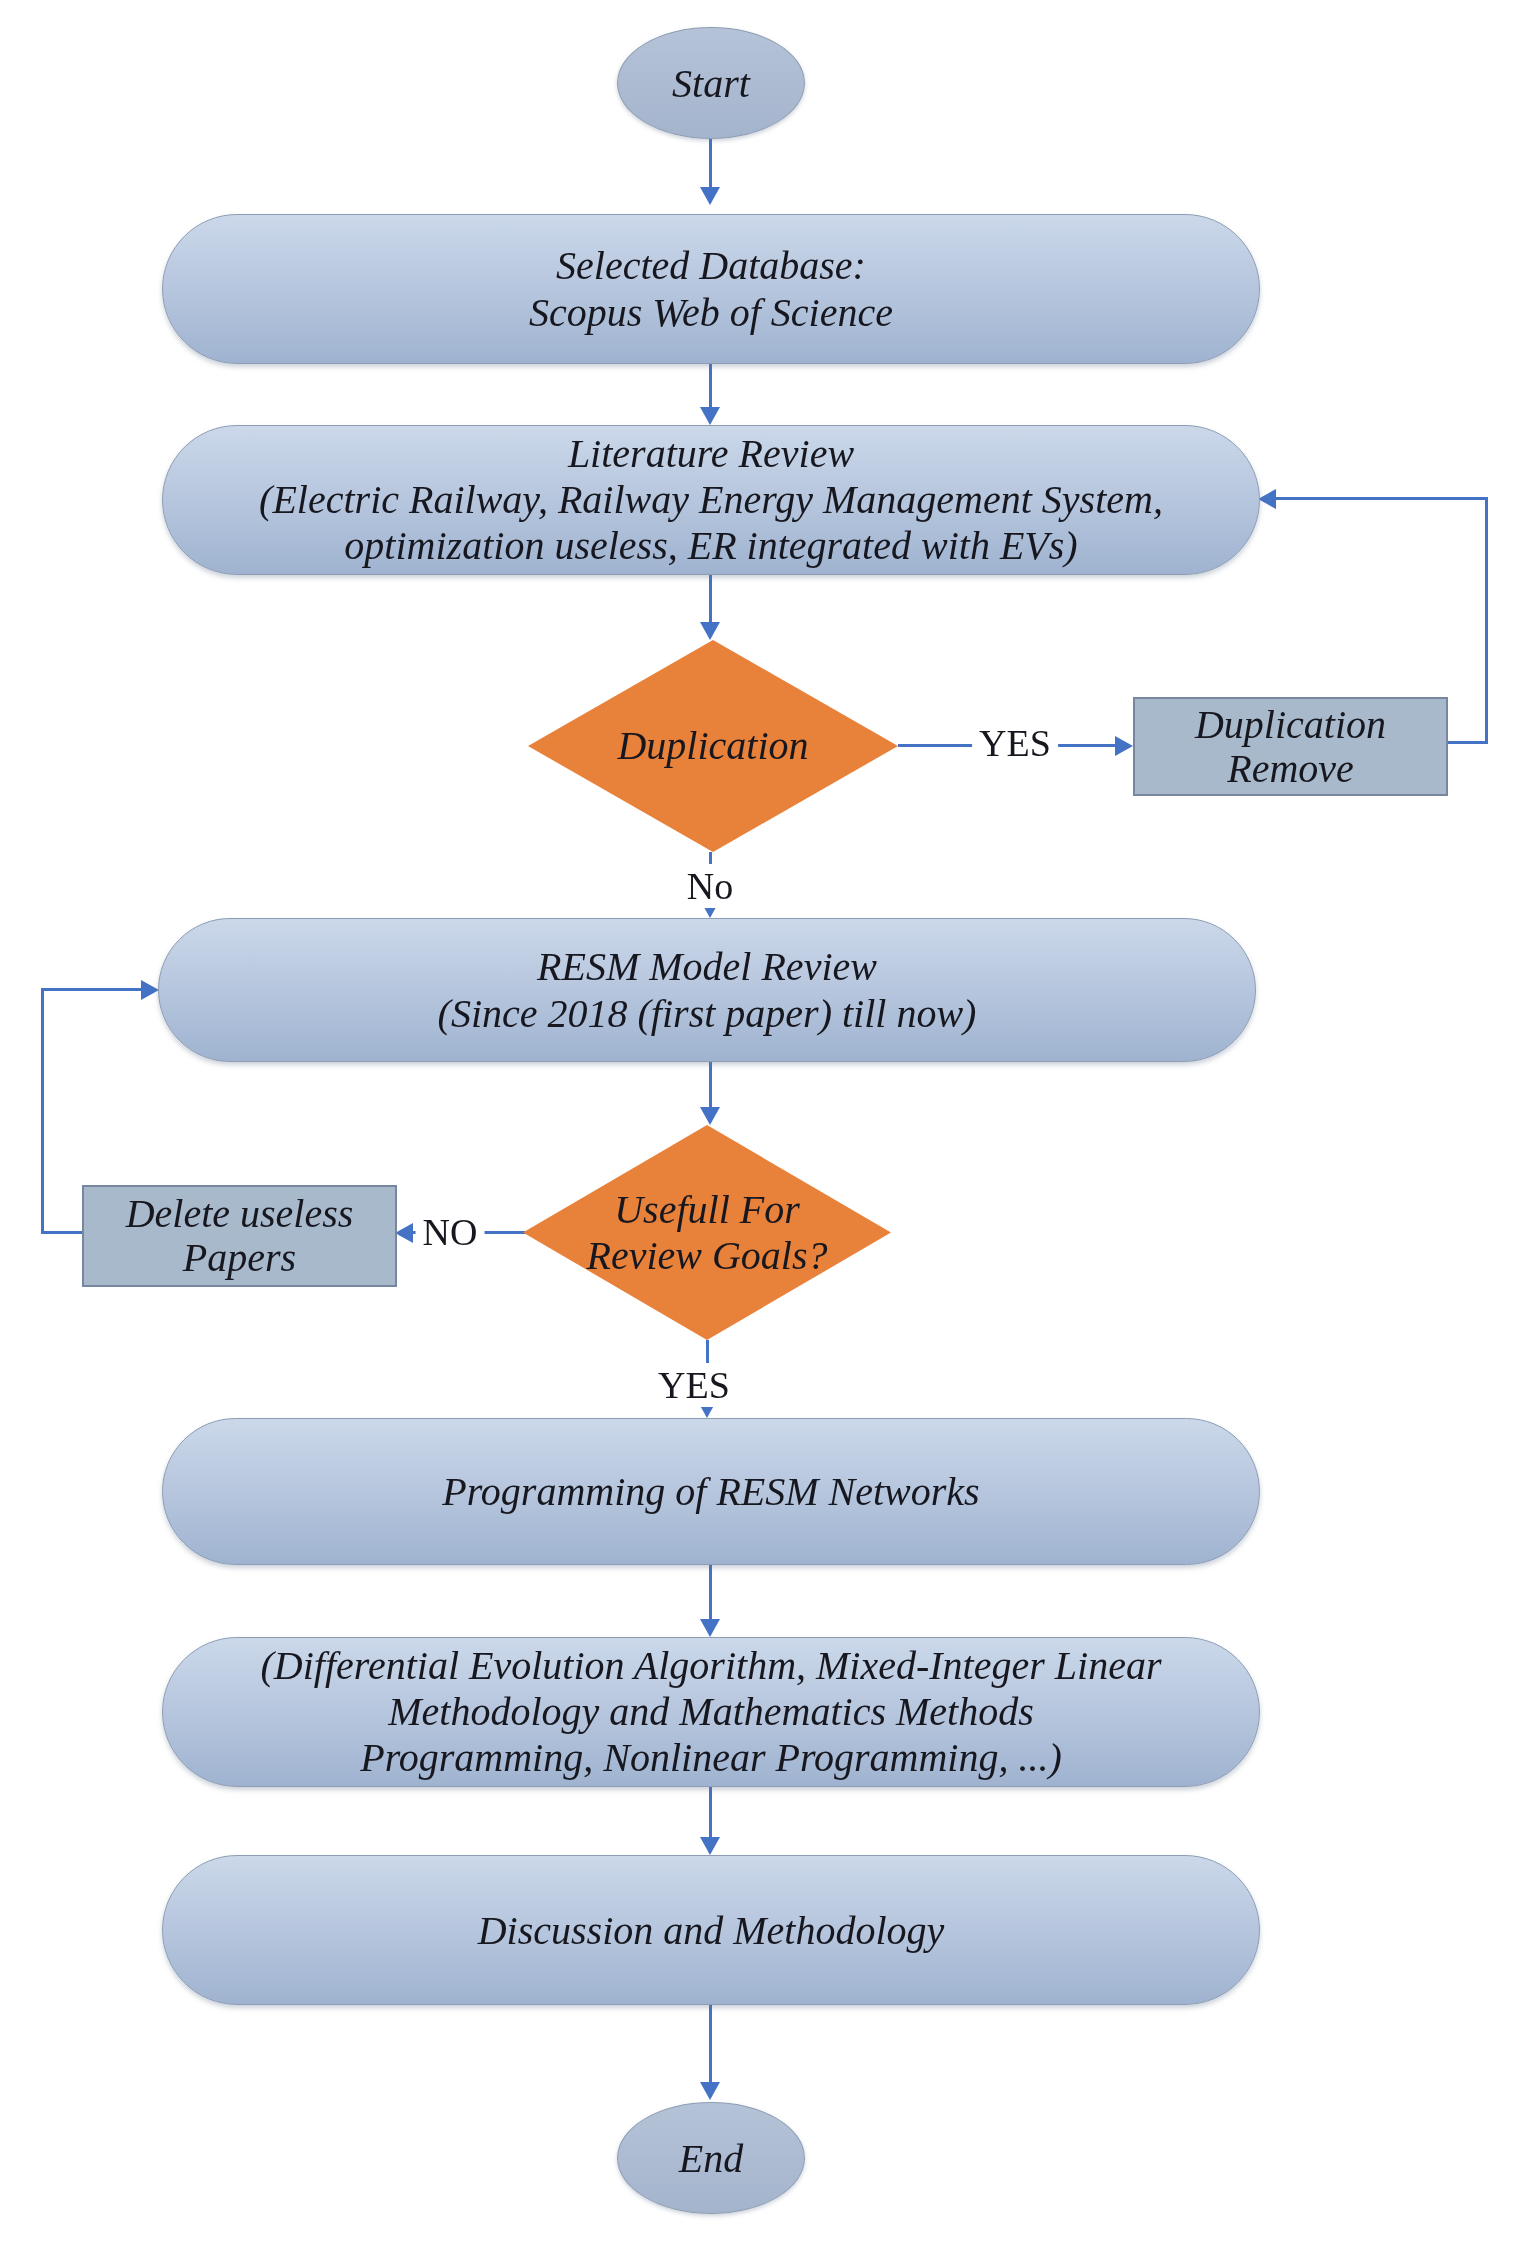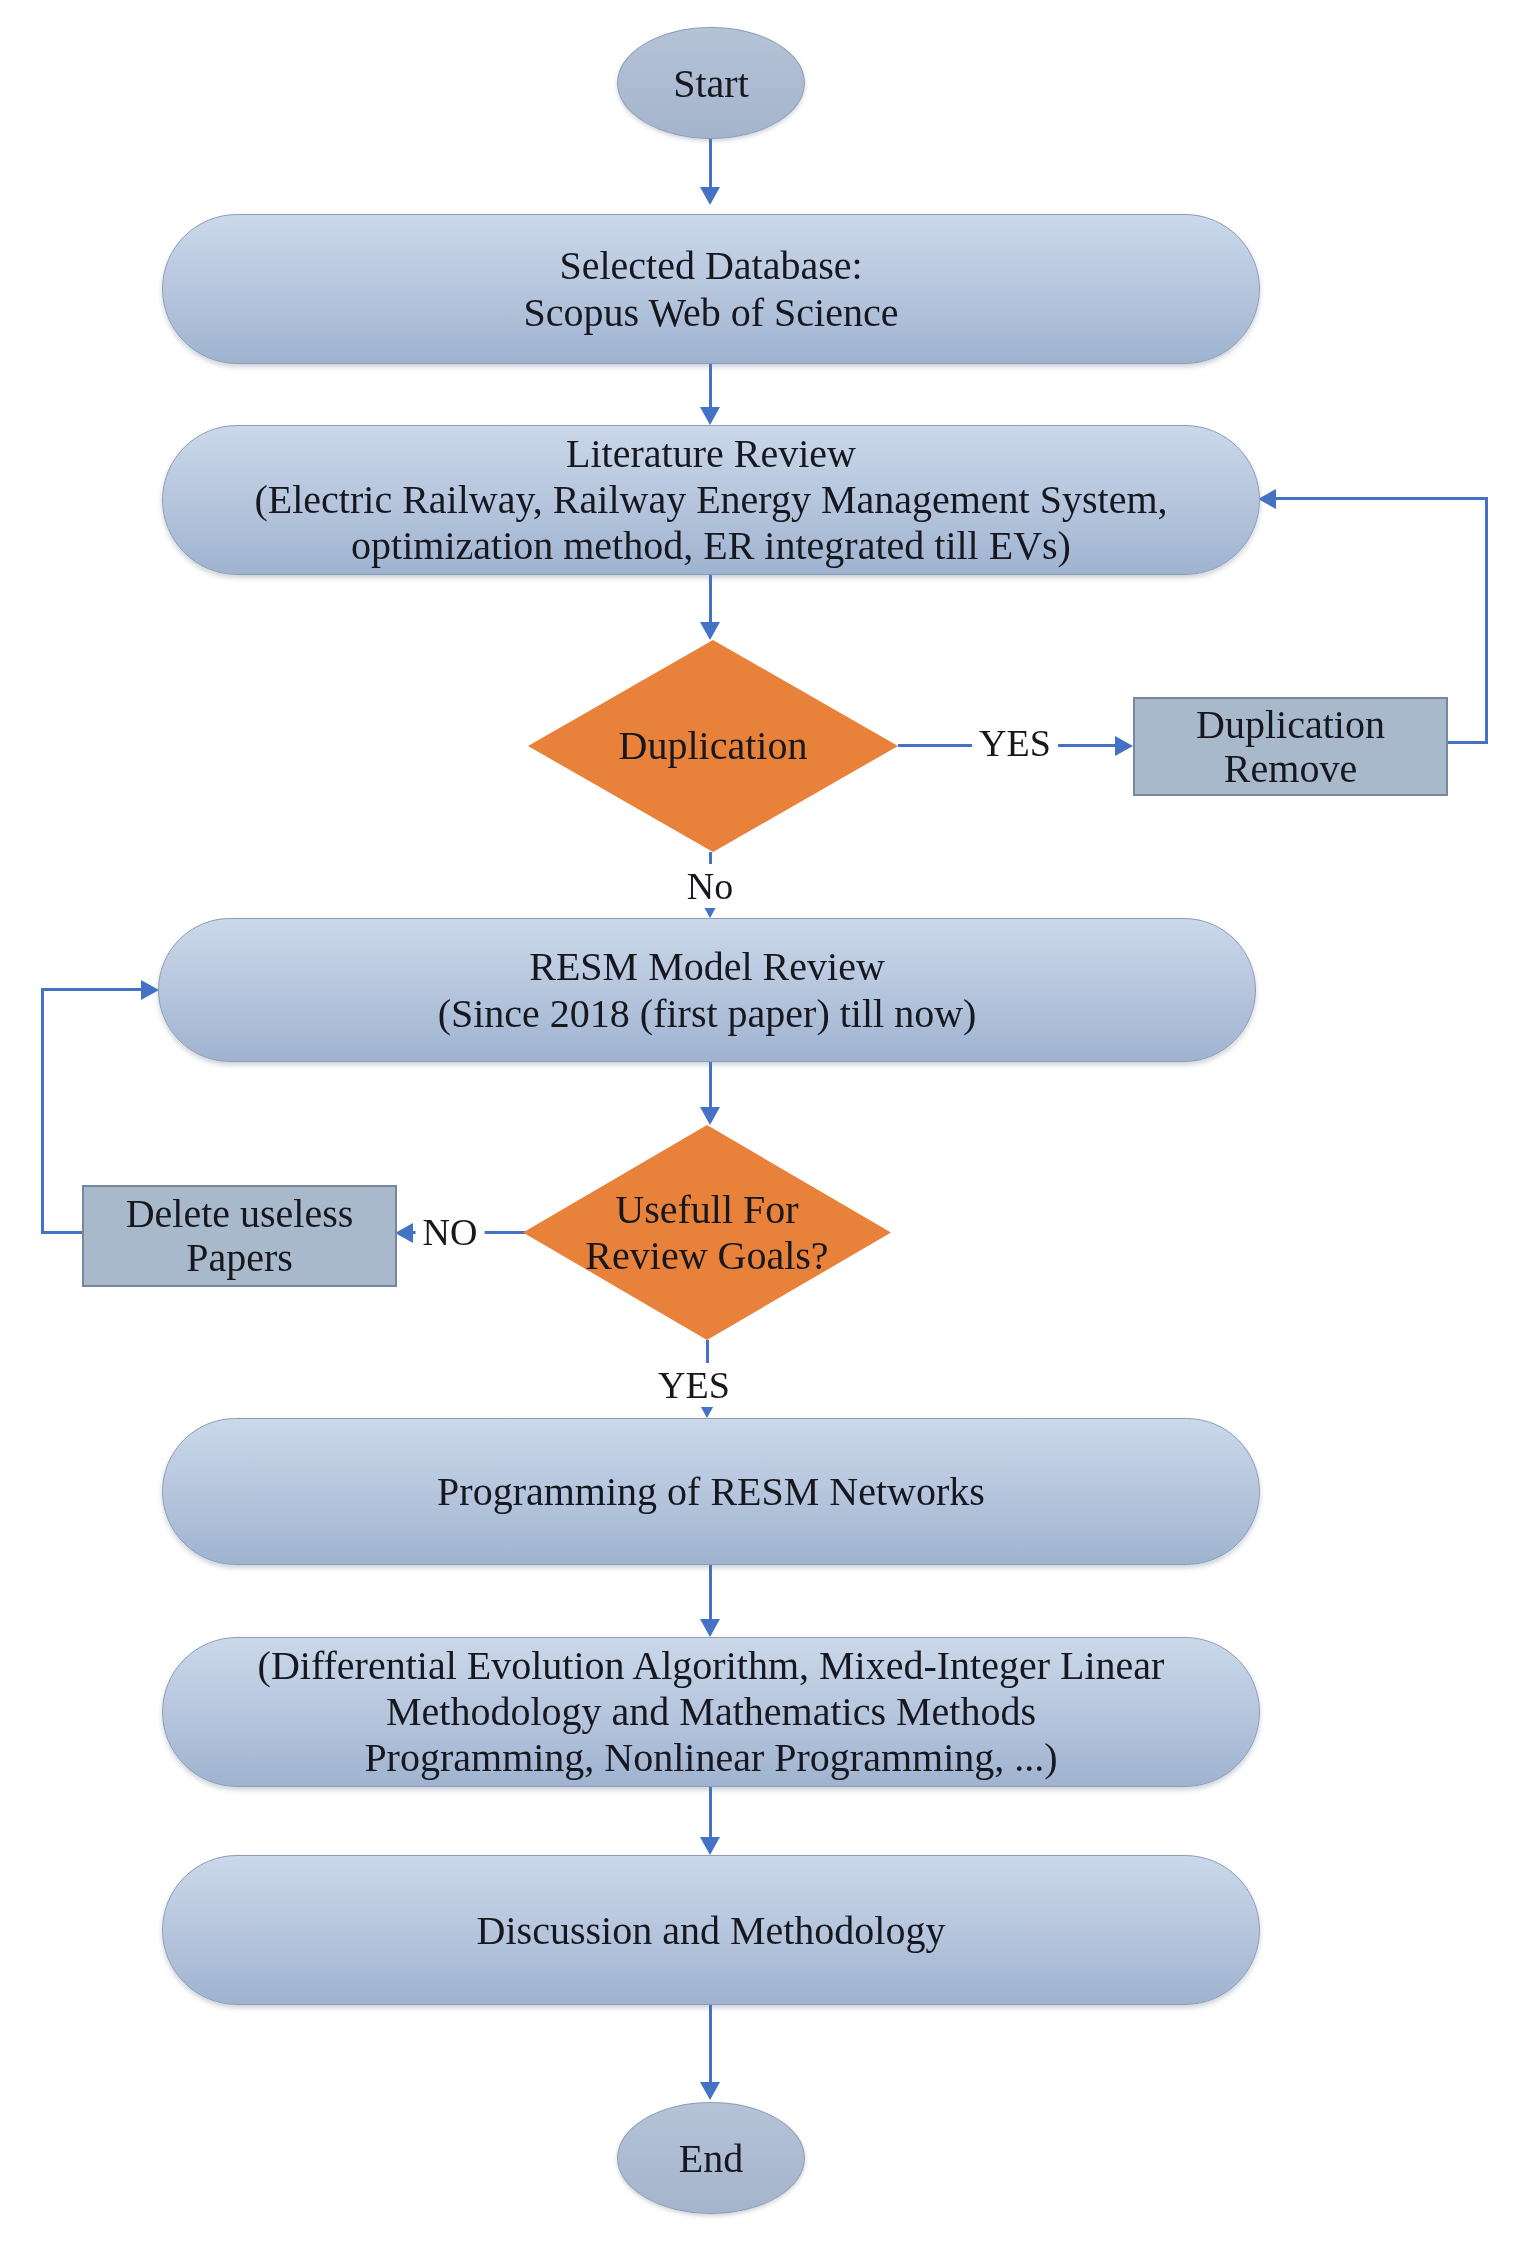--- a/index.html
+++ b/index.html
@@ -16,21 +16,21 @@
     --text-color:#17171f;
   }
   html,body{margin:0;padding:0;background:var(--page-bg);}
   .canvas{
     position:relative;width:1528px;height:2259px;background:var(--page-bg);
     font-family:"Liberation Serif","DejaVu Serif",serif;color:var(--text-color);
     overflow:hidden;
   }
   .node{position:absolute;display:flex;flex-direction:column;justify-content:center;
         align-items:center;text-align:center;font-size:40px;line-height:47px;}
-  .node .tline{white-space:nowrap;}
+  .node .tline{white-space:nowrap;font-style:italic;}
   .pill{
     background:linear-gradient(180deg,var(--node-fill-top) 0%,#b4c4dc 55%,var(--node-fill-bottom) 100%);
     border:1px solid var(--node-border);
     border-radius:80px;
     box-shadow:0 3px 5px rgba(110,125,150,0.35);
   }
   .ellipse{
     background:linear-gradient(180deg,var(--ellipse-fill-top),var(--ellipse-fill-bottom));
     border:1px solid var(--node-border);
     border-radius:50%;
@@ -110,21 +110,21 @@
   </div>
 
   <div class="node pill" style="left:162px;top:214px;width:1096px;height:148px">
     <div class="tline">Selected Database:</div>
     <div class="tline">Scopus Web of Science</div>
   </div>
 
   <div class="node pill" style="left:162px;top:425px;width:1096px;height:148px;line-height:46px">
     <div class="tline">Literature Review</div>
     <div class="tline">(Electric Railway, Railway Energy Management System,</div>
-    <div class="tline">optimization method, ER integrated till EVs)</div>
+    <div class="tline">optimization useless, ER integrated with EVs)</div>
   </div>
 
   <div class="node diamond" style="left:528px;top:640px;width:370px;height:212px">
     <div class="tline">Duplication</div>
   </div>
 
   <div class="node rect" style="left:1133px;top:697px;width:311px;height:95px">
     <div class="tline">Duplication</div>
     <div class="tline">Remove</div>
   </div>

